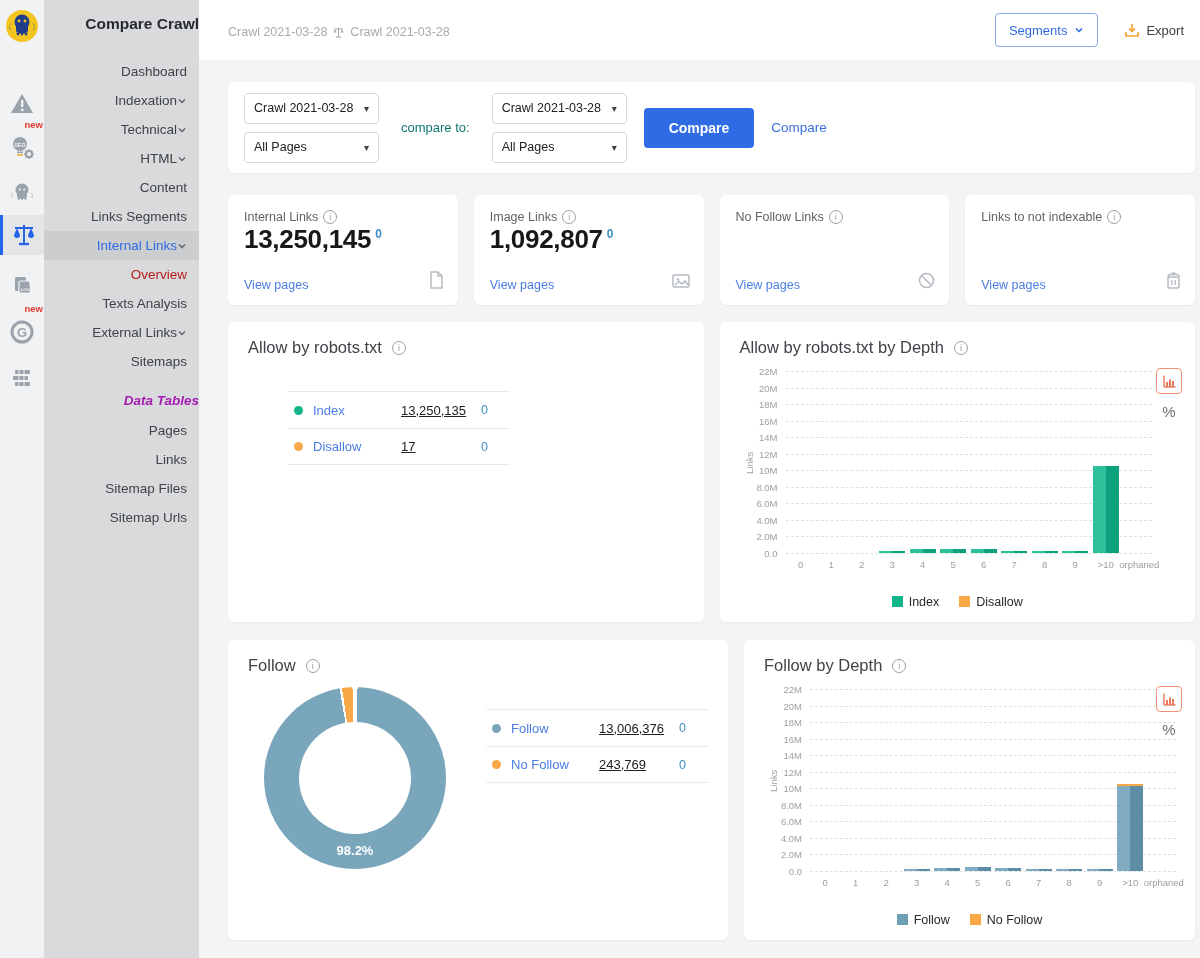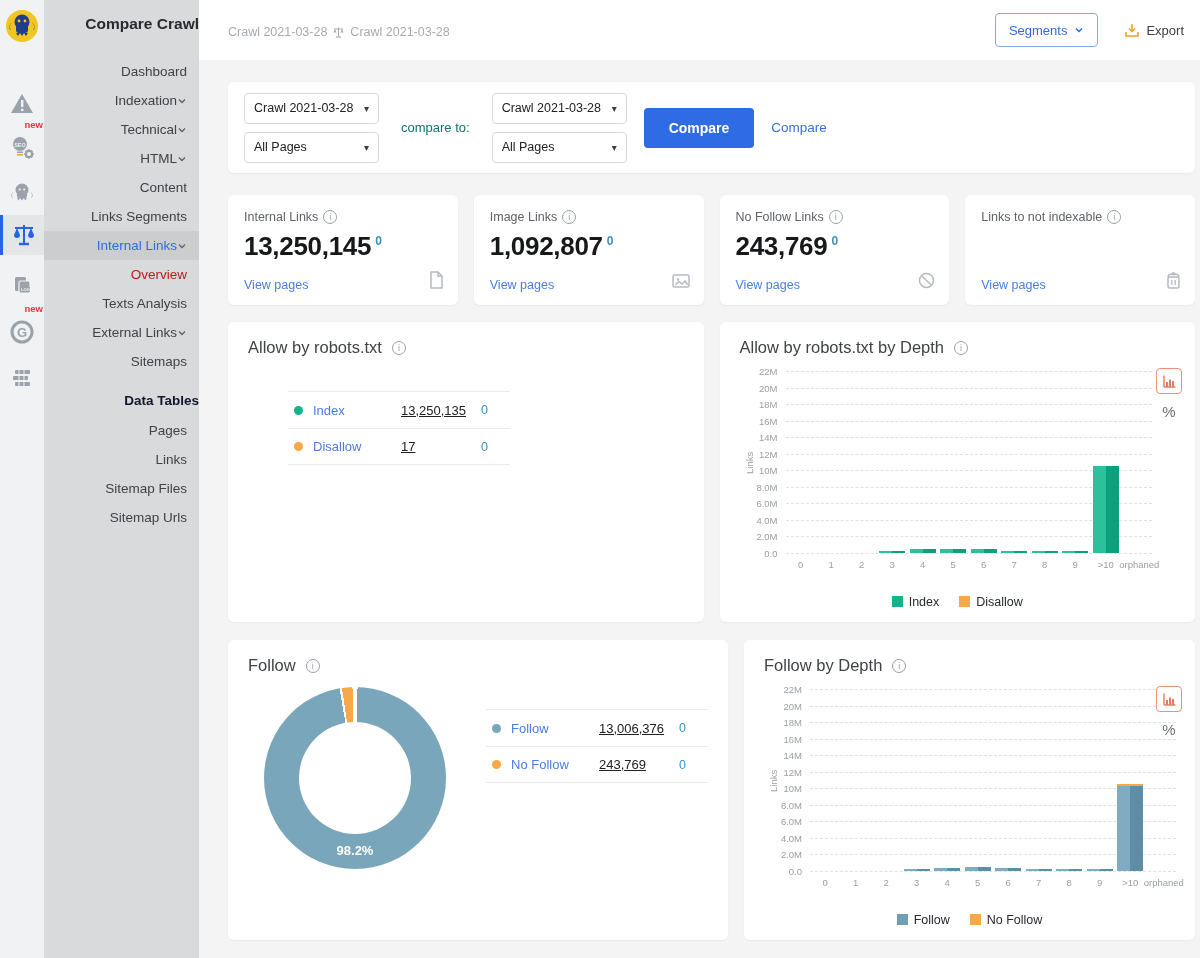--- a/index.html
+++ b/index.html
@@ -15,21 +15,21 @@
   .badge-new { position:absolute; top:-9px; right:1px; color:#e4392f; font-size:9.5px; font-weight:bold; }
 
   
   .menu { width:155px; flex:0 0 155px; background:#d9dadb; height:958px; font-size:13.5px;text-align:right; }
   .menu-title { font-size:15.5px; font-weight:bold; color:#26292e; padding:15px 0 24px 19px; }
   .m-item { height:29px; display:flex; align-items:center; padding-left:19px; padding-right:12px; color:#3f4247; cursor:pointer; }
   .m-item .lbl { flex:1; }
   .m-item.indent { padding-left:31px; }
   .m-item.active { background:#cbcdcf; color:#2f6be4; }
   .m-item.bluelink { color:#b91c1c; }
-  .m-sect { font-weight:bold; color:#0f172a; padding:17px 0 8px 19px; }
+  .m-sect { font-weight:bold; color:#a21caf; padding:17px 0 8px 19px;font-style:italic; }
   .chev { width:10px; height:10px; flex:0 0 10px; }
   .chev svg { display:block; }
 
   
   .main { flex:1; display:flex; flex-direction:column; }
   .topbar { background:#fff; height:68px; display:flex; align-items:center; padding:0 16px 0 29px; }
   .crumbwrap { flex:1; }
   .crumb { font-size:15px; color:#3c4043; }
   .crumb .sep { color:#5f6368; margin:0 6px; }
   .crumb .last { font-weight:bold; color:#202124; }
@@ -46,21 +46,21 @@
   .dd { width:135px; height:31px; border:1px solid #d6d9dd; border-radius:4px; background:#fff; font-size:12.5px; color:#202124; display:flex; align-items:center; justify-content:space-between; padding:0 9px; cursor:pointer; }
   .dd .car { color:#3c4043; font-size:10px; }
   .cmp-lbl { font-size:13px; color:#0f766e; margin:14px 22px; }
   .btn-compare { background:#2e6be4; color:#fff; border:none; border-radius:4px; height:40px; padding:0 25px; font-size:14px; font-weight:bold; margin-left:17px; cursor:pointer; }
   .cancel { color:#3b6fe0; font-size:13.5px; margin-left:17px; cursor:pointer; }
 
   
   .kpi-row { width:967px; display:grid; grid-template-columns:repeat(4,1fr); gap:16px; margin-bottom:17px; }
   .kpi { height:110px; padding:15px 16px 12px; position:relative; }
   .kpi-label { font-size:12.5px; color:#5f6368; display:flex; align-items:center; gap:5px; }
-  .kpi-num { font-size:26px; font-weight:bold; color:#17181a; margin-top:7px; letter-spacing:-.3px; }
+  .kpi-num { font-size:26px; font-weight:bold; color:#17181a; letter-spacing:-.3px; }
   .kpi-num sup { font-size:12px; color:#3e8ec4; font-weight:bold; margin-left:4px; }
   .view-link { font-size:12.5px; color:#4a7de2; position:absolute; left:16px; bottom:13px; cursor:pointer; }
   .kpi-icon { position:absolute; right:14px; bottom:12px; color:#b6bbc1; }
 
   .info { width:14px; height:14px; border:1px solid #9aa0a6; border-radius:50%; color:#9aa0a6; font-size:9px; display:inline-flex; align-items:center; justify-content:center; font-style:normal; cursor:pointer; flex:0 0 14px; }
 
   
   .chart-row { width:967px; display:grid; grid-template-columns:1fr 1fr; gap:16px; margin-bottom:18px; }
   .chart-card { height:300px; padding:16px 20px; position:relative; }
   .chart-title-row { display:flex; align-items:center; gap:10px; }
@@ -350,21 +350,20 @@
               <circle cx="6" cy="6.5" r="1.3" fill="#b6bbc1"></circle>
               <path d="M3 12 l4 -3.5 l3 2.5 l3 -3 l3 4" fill="none" stroke="#b6bbc1" stroke-width="1.5"></path>
             </svg>
         </span>
       </div>
       <div class="card kpi">
         <div class="kpi-label">
             <span>No Follow Links</span>
             <i class="info">i</i>
           </div>
-        <div class="kpi-num"><span>243,769</span><sup>0</sup></div>
         <span class="view-link">View pages</span>
         <span class="kpi-icon">
           <svg width="17" height="17" viewBox="0 0 17 17">
               <circle cx="8.5" cy="8.5" r="7" fill="none" stroke="#b6bbc1" stroke-width="1.5"></circle>
               <line x1="3.7" y1="3.7" x2="13.3" y2="13.3" stroke="#b6bbc1" stroke-width="1.5"></line>
             </svg>
         </span>
       </div>
       <div class="card kpi">
         <div class="kpi-label">

